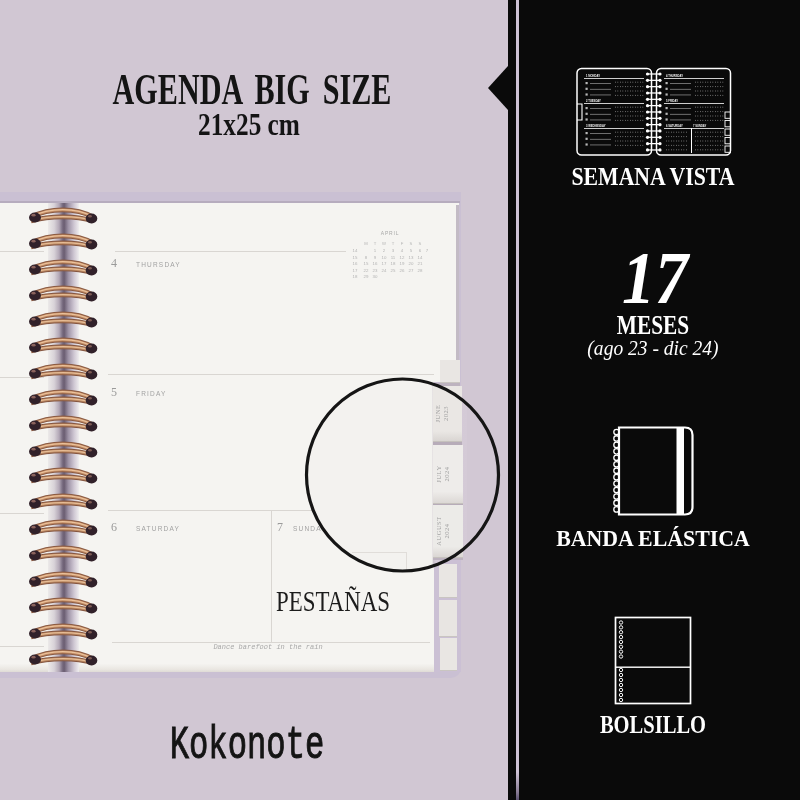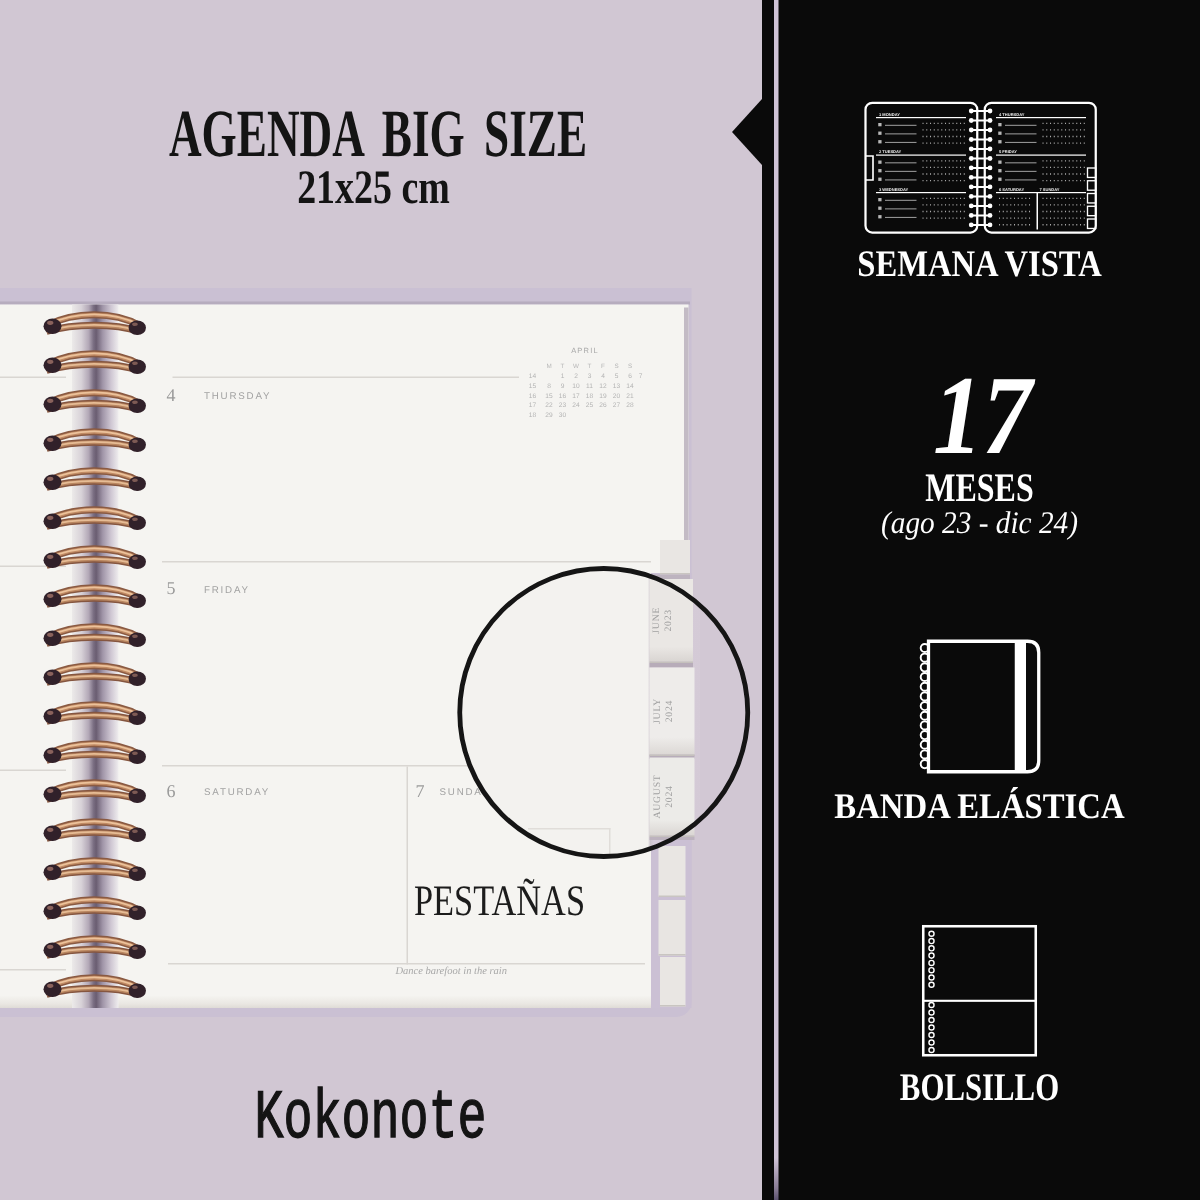--- a/index.html
+++ b/index.html
@@ -70,22 +70,22 @@
 
 <div class="abs" style="left:277px;top:521px;font-family:'Liberation Serif',serif;
   font-size:12px;line-height:1;color:#9a9a9a;">7</div>
 
 <div class="abs" style="left:293px;top:526px;font-size:6.5px;line-height:1;
   letter-spacing:1.2px;color:#a2a2a2;">SUNDAY</div>
 
 <div class="abs" style="left:112px;top:642px;width:318px;height:1px;background:#d9d6d2;"></div>
 <div class="abs" style="left:0px;top:646px;width:44px;height:1px;background:#d9d6d2;"></div>
 
-<div class="abs" style="left:198px;top:644px;width:140px;text-align:right;
-  font-family:Liberation Serif, serif;font-style:italic;font-size:7px;line-height:1;
+<div class="abs" style="left:198px;top:644px;width:140px;text-align:center;
+  font-family:Liberation Mono, monospace;font-style:italic;font-size:7px;line-height:1;
   color:#a8a8a8;">Dance barefoot in the rain</div>
 
 <svg class="abs" style="left:348px;top:226px;" width="82" height="58" viewBox="0 0 82 58">
   <g font-family="Liberation Sans" fill="#b0b0b0" font-size="4.6" text-anchor="middle">
 
 <text x="42" y="9" letter-spacing="0.8" font-size="5" fill="#a8a8a8">APRIL</text>
 
 <g font-size="4.2" fill="#b6b6b6">
       <text x="18" y="19">M</text>
         <text x="27" y="19">T</text>

